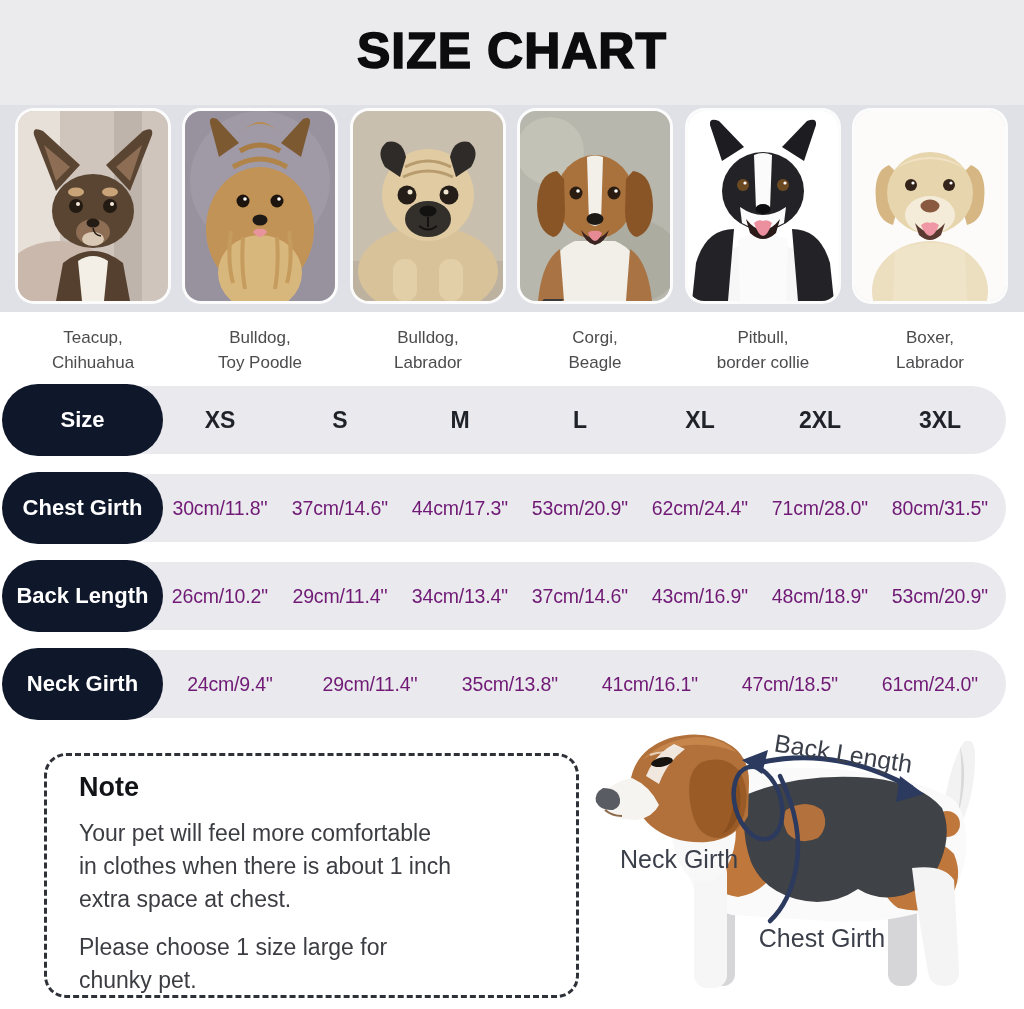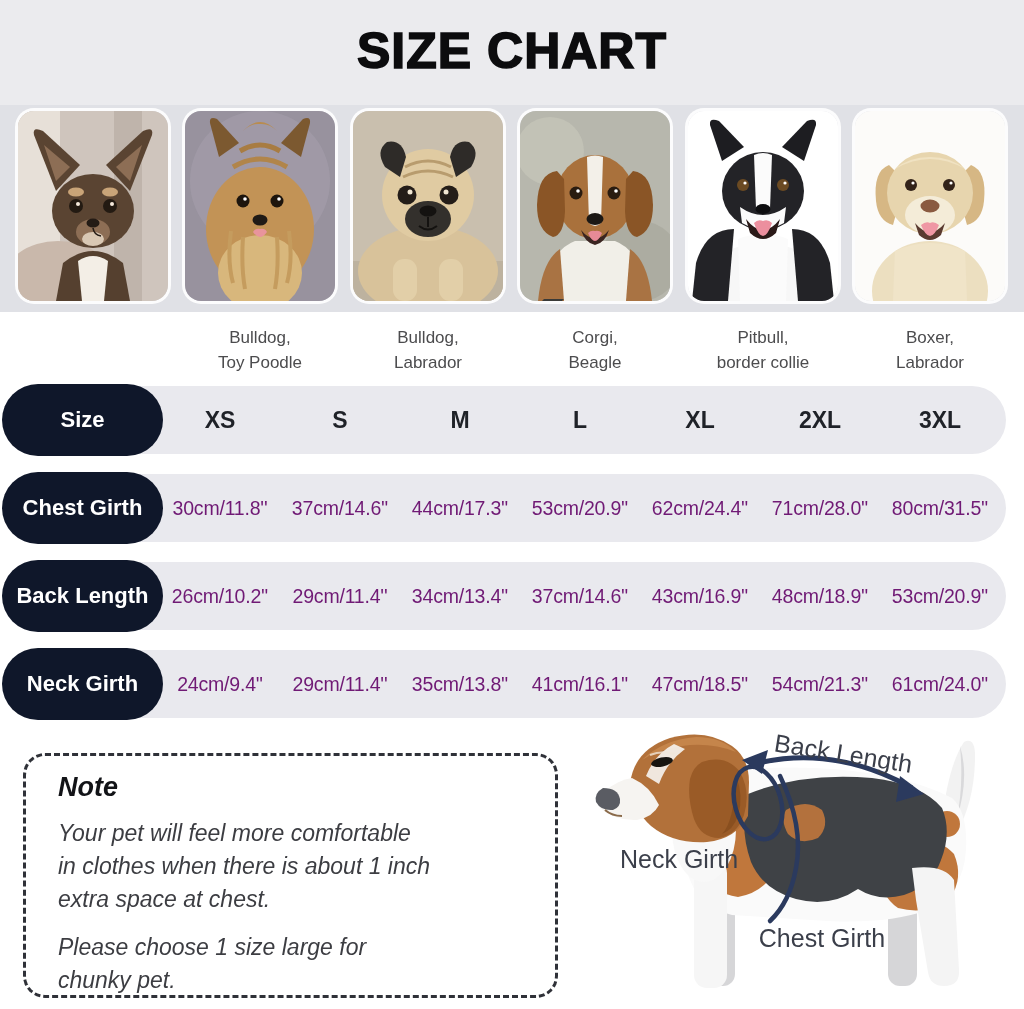--- a/index.html
+++ b/index.html
@@ -26,22 +26,22 @@
   .row-pill{position:absolute;left:20px;right:18px;top:0;bottom:0;background:#e9e9ee;border-radius:34px;}
   .navy-pill{position:absolute;left:2px;top:-2px;width:161px;height:72px;border-radius:36px;
     background:#0f172a;color:#ffffff;display:flex;align-items:center;justify-content:center;
     font-weight:bold;font-size:22px;}
   .cells{position:absolute;left:160px;width:840px;top:0;bottom:0;display:flex;}
   .cells span{flex:1;display:flex;align-items:center;justify-content:center;}
   .size-cells span{font-weight:bold;font-size:23px;color:#1f2228;}
   .value-cells span{font-size:19.5px;color:#701a75;letter-spacing:-0.2px;}
 
   
-  .note-box{position:absolute;left:23px;top:753px;width:535px;height:245px;
-    border:3px dashed #2f3138;border-radius:22px;box-sizing:border-box;padding:16px 20px 0 32px;font-style:italic;}
+  .note-box{position:absolute;left:44px;top:753px;width:535px;height:245px;
+    border:3px dashed #2f3138;border-radius:22px;box-sizing:border-box;padding:16px 20px 0 32px;}
   .note-title{font-size:27px;font-weight:bold;color:#121317;margin:0 0 14px 0;}
   .note-line{font-size:23px;line-height:33px;color:#3c3d42;}
   .note-gap{height:15px;}
 
   
   .diagram{position:absolute;left:590px;top:718px;width:430px;height:290px;}
   .diagram text{font-family:"Liberation Sans", sans-serif;}
 </style>
 </head>
 <body>
@@ -179,20 +179,24 @@
         <circle cx="58" cy="72" r="1.6" fill="#fff"></circle>
       <circle cx="94" cy="74" r="6" fill="#33231a"></circle>
         <circle cx="96" cy="72" r="1.6" fill="#fff"></circle>
       <ellipse cx="75" cy="104" rx="25" ry="19" fill="#f4ecd8"></ellipse>
       <ellipse cx="75" cy="95" rx="9.5" ry="6.5" fill="#8a5a40"></ellipse>
       <path d="M60,112 Q75,130 90,112 L86,124 Q75,134 64,124 Z" fill="#5a3a30"></path>
       <path d="M66,114 Q75,136 84,114 Q79,110 75,112 Q71,110 66,114 Z" fill="#ef97a4"></path>
     </svg>
   </div>
 
+  <div class="breed-label" style="left:18px">
+      <div>Teacup,</div>
+      <div>Chihuahua</div>
+    </div>
   <div class="breed-label" style="left:185px">
       <div>Bulldog,</div>
       <div>Toy Poodle</div>
     </div>
   <div class="breed-label" style="left:353px">
       <div>Bulldog,</div>
       <div>Labrador</div>
     </div>
   <div class="breed-label" style="left:688px">
       <div>Pitbull,</div>
@@ -251,21 +255,20 @@
 
   <div class="trow" style="top:650px">
     <div class="row-pill"></div>
     <div class="navy-pill">Neck Girth</div>
     <div class="cells value-cells">
       <span>24cm/9.4''</span>
       <span>29cm/11.4''</span>
       <span>35cm/13.8''</span>
       <span>41cm/16.1''</span>
       <span>47cm/18.5''</span>
-      <span>54cm/21.3''</span>
       <span>61cm/24.0''</span>
     </div>
   </div>
 
   <div class="note-box">
     <div class="note-title">Note</div>
     <div class="note-line">Your pet will feel more comfortable</div>
     <div class="note-line">in clothes when there is about 1 inch</div>
     <div class="note-line">extra space at chest.</div>
     <div class="note-gap"></div>

